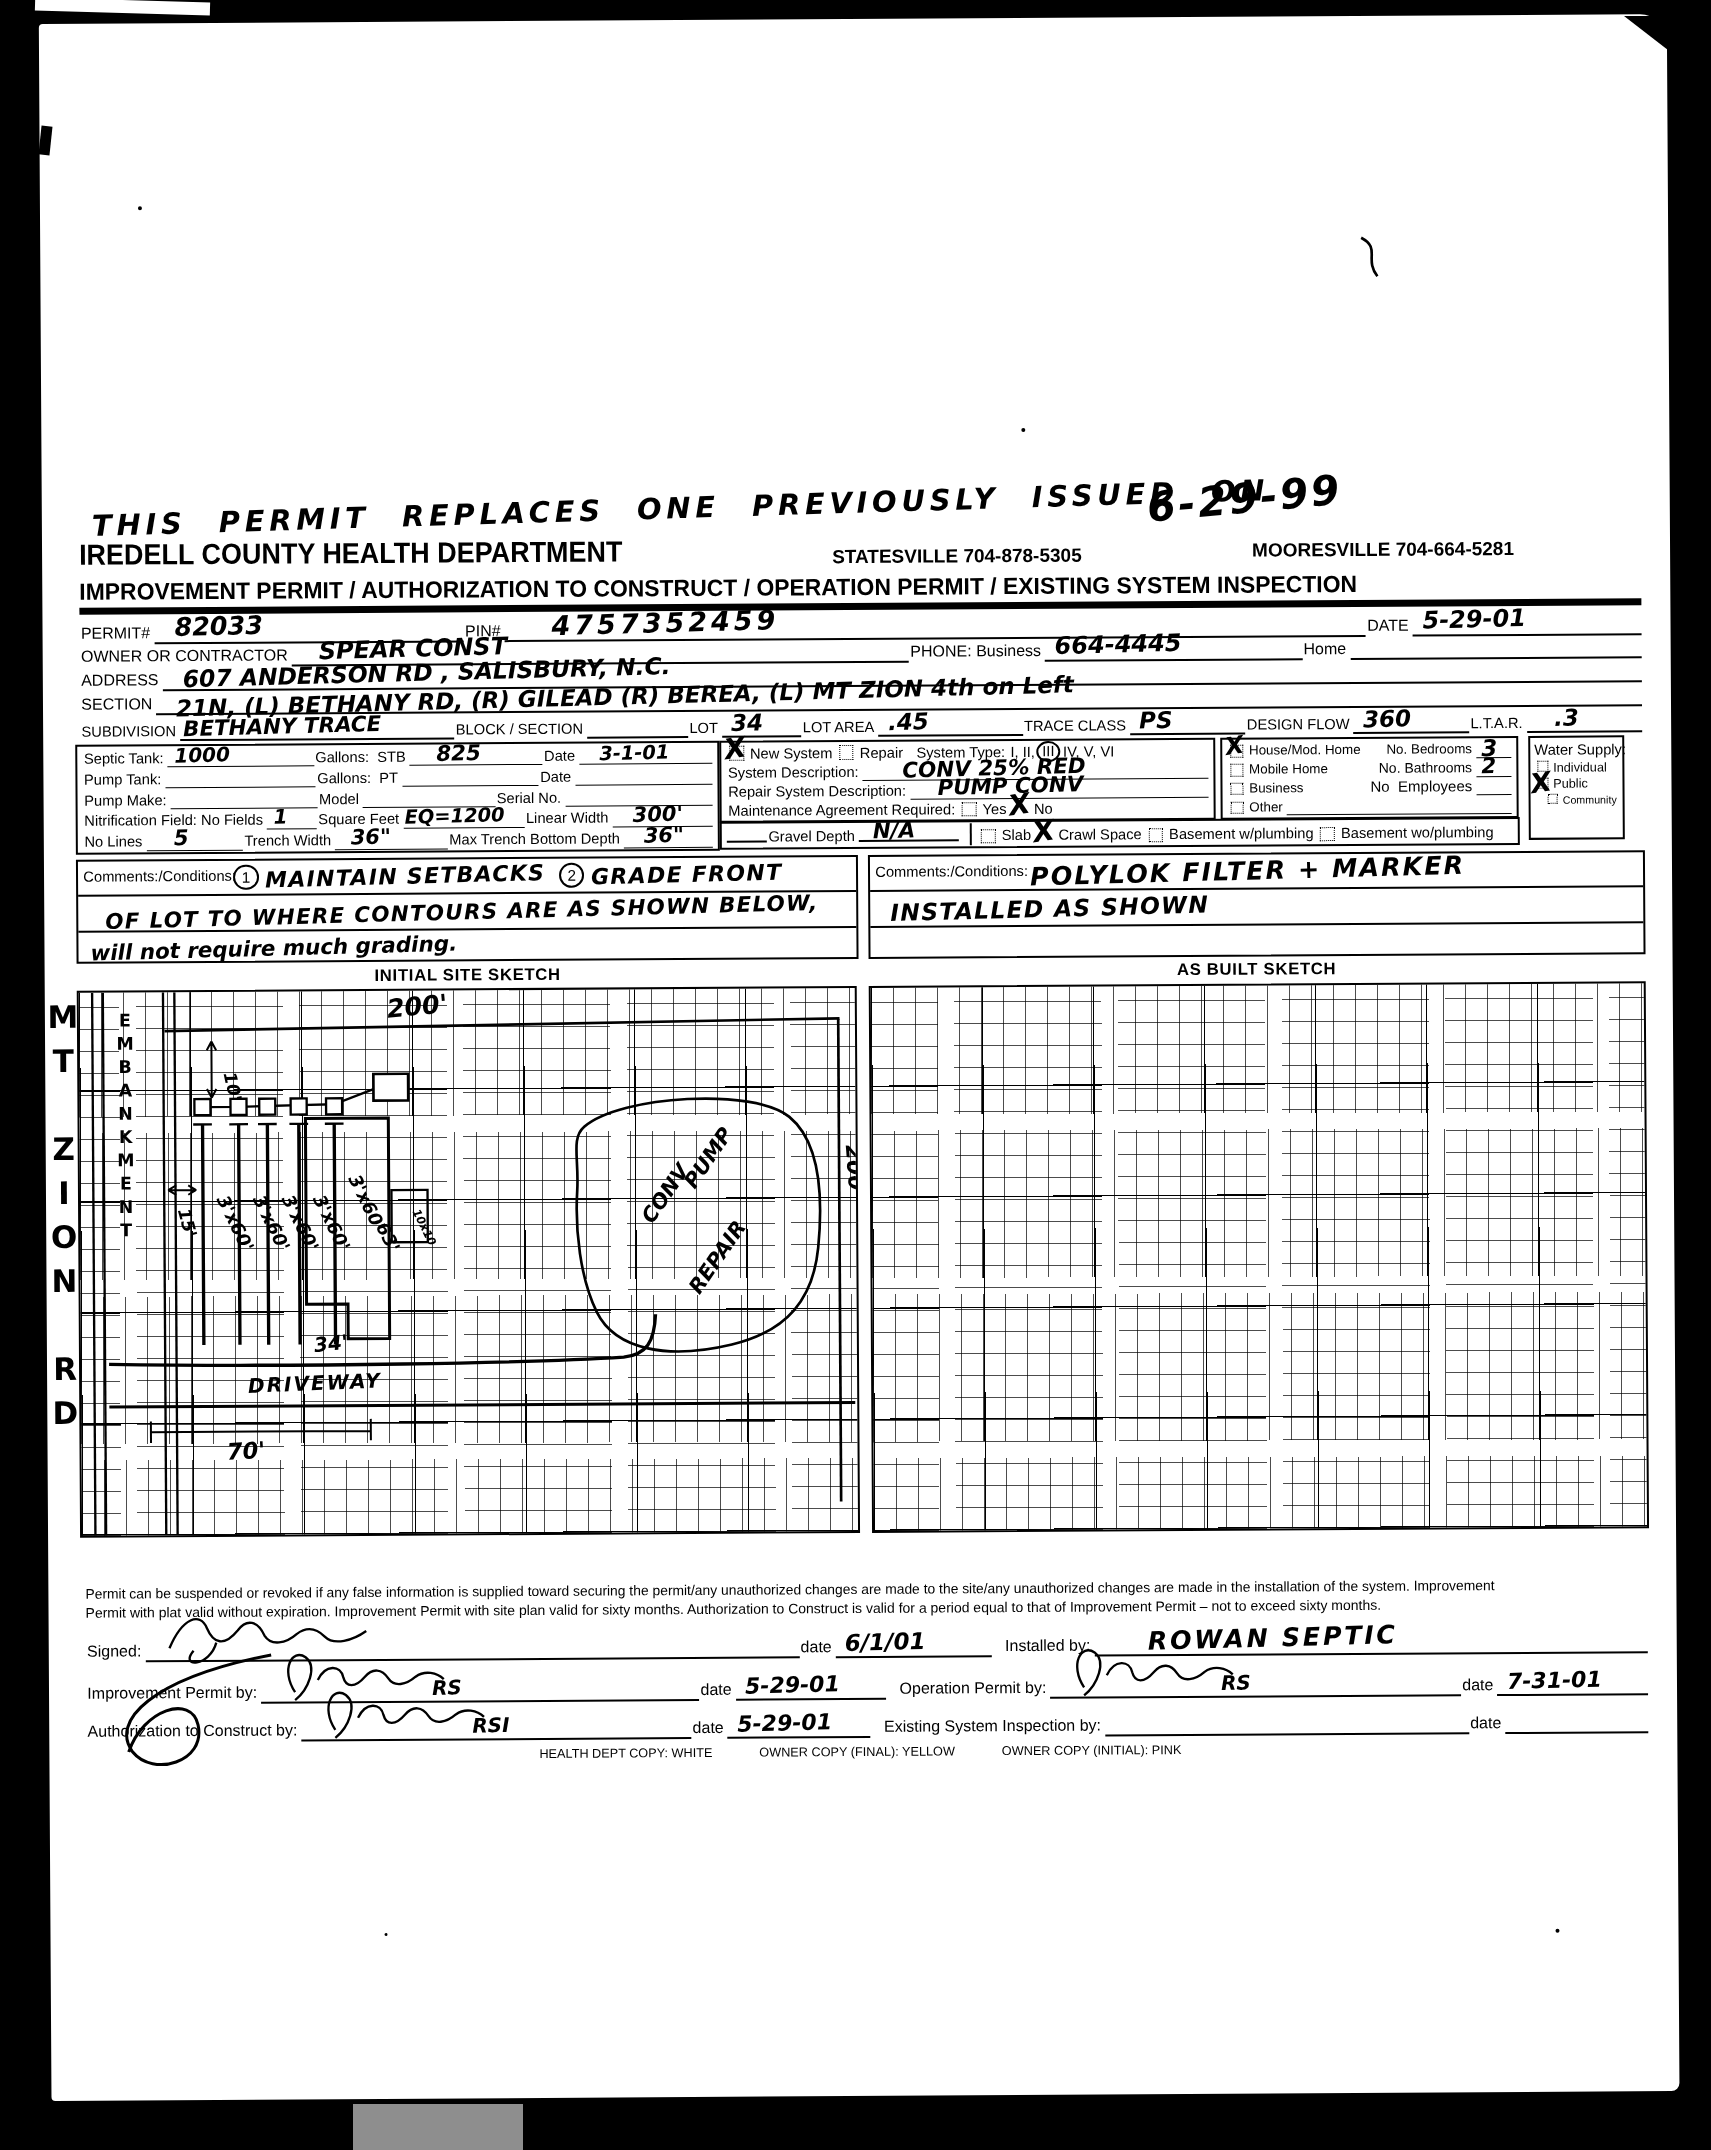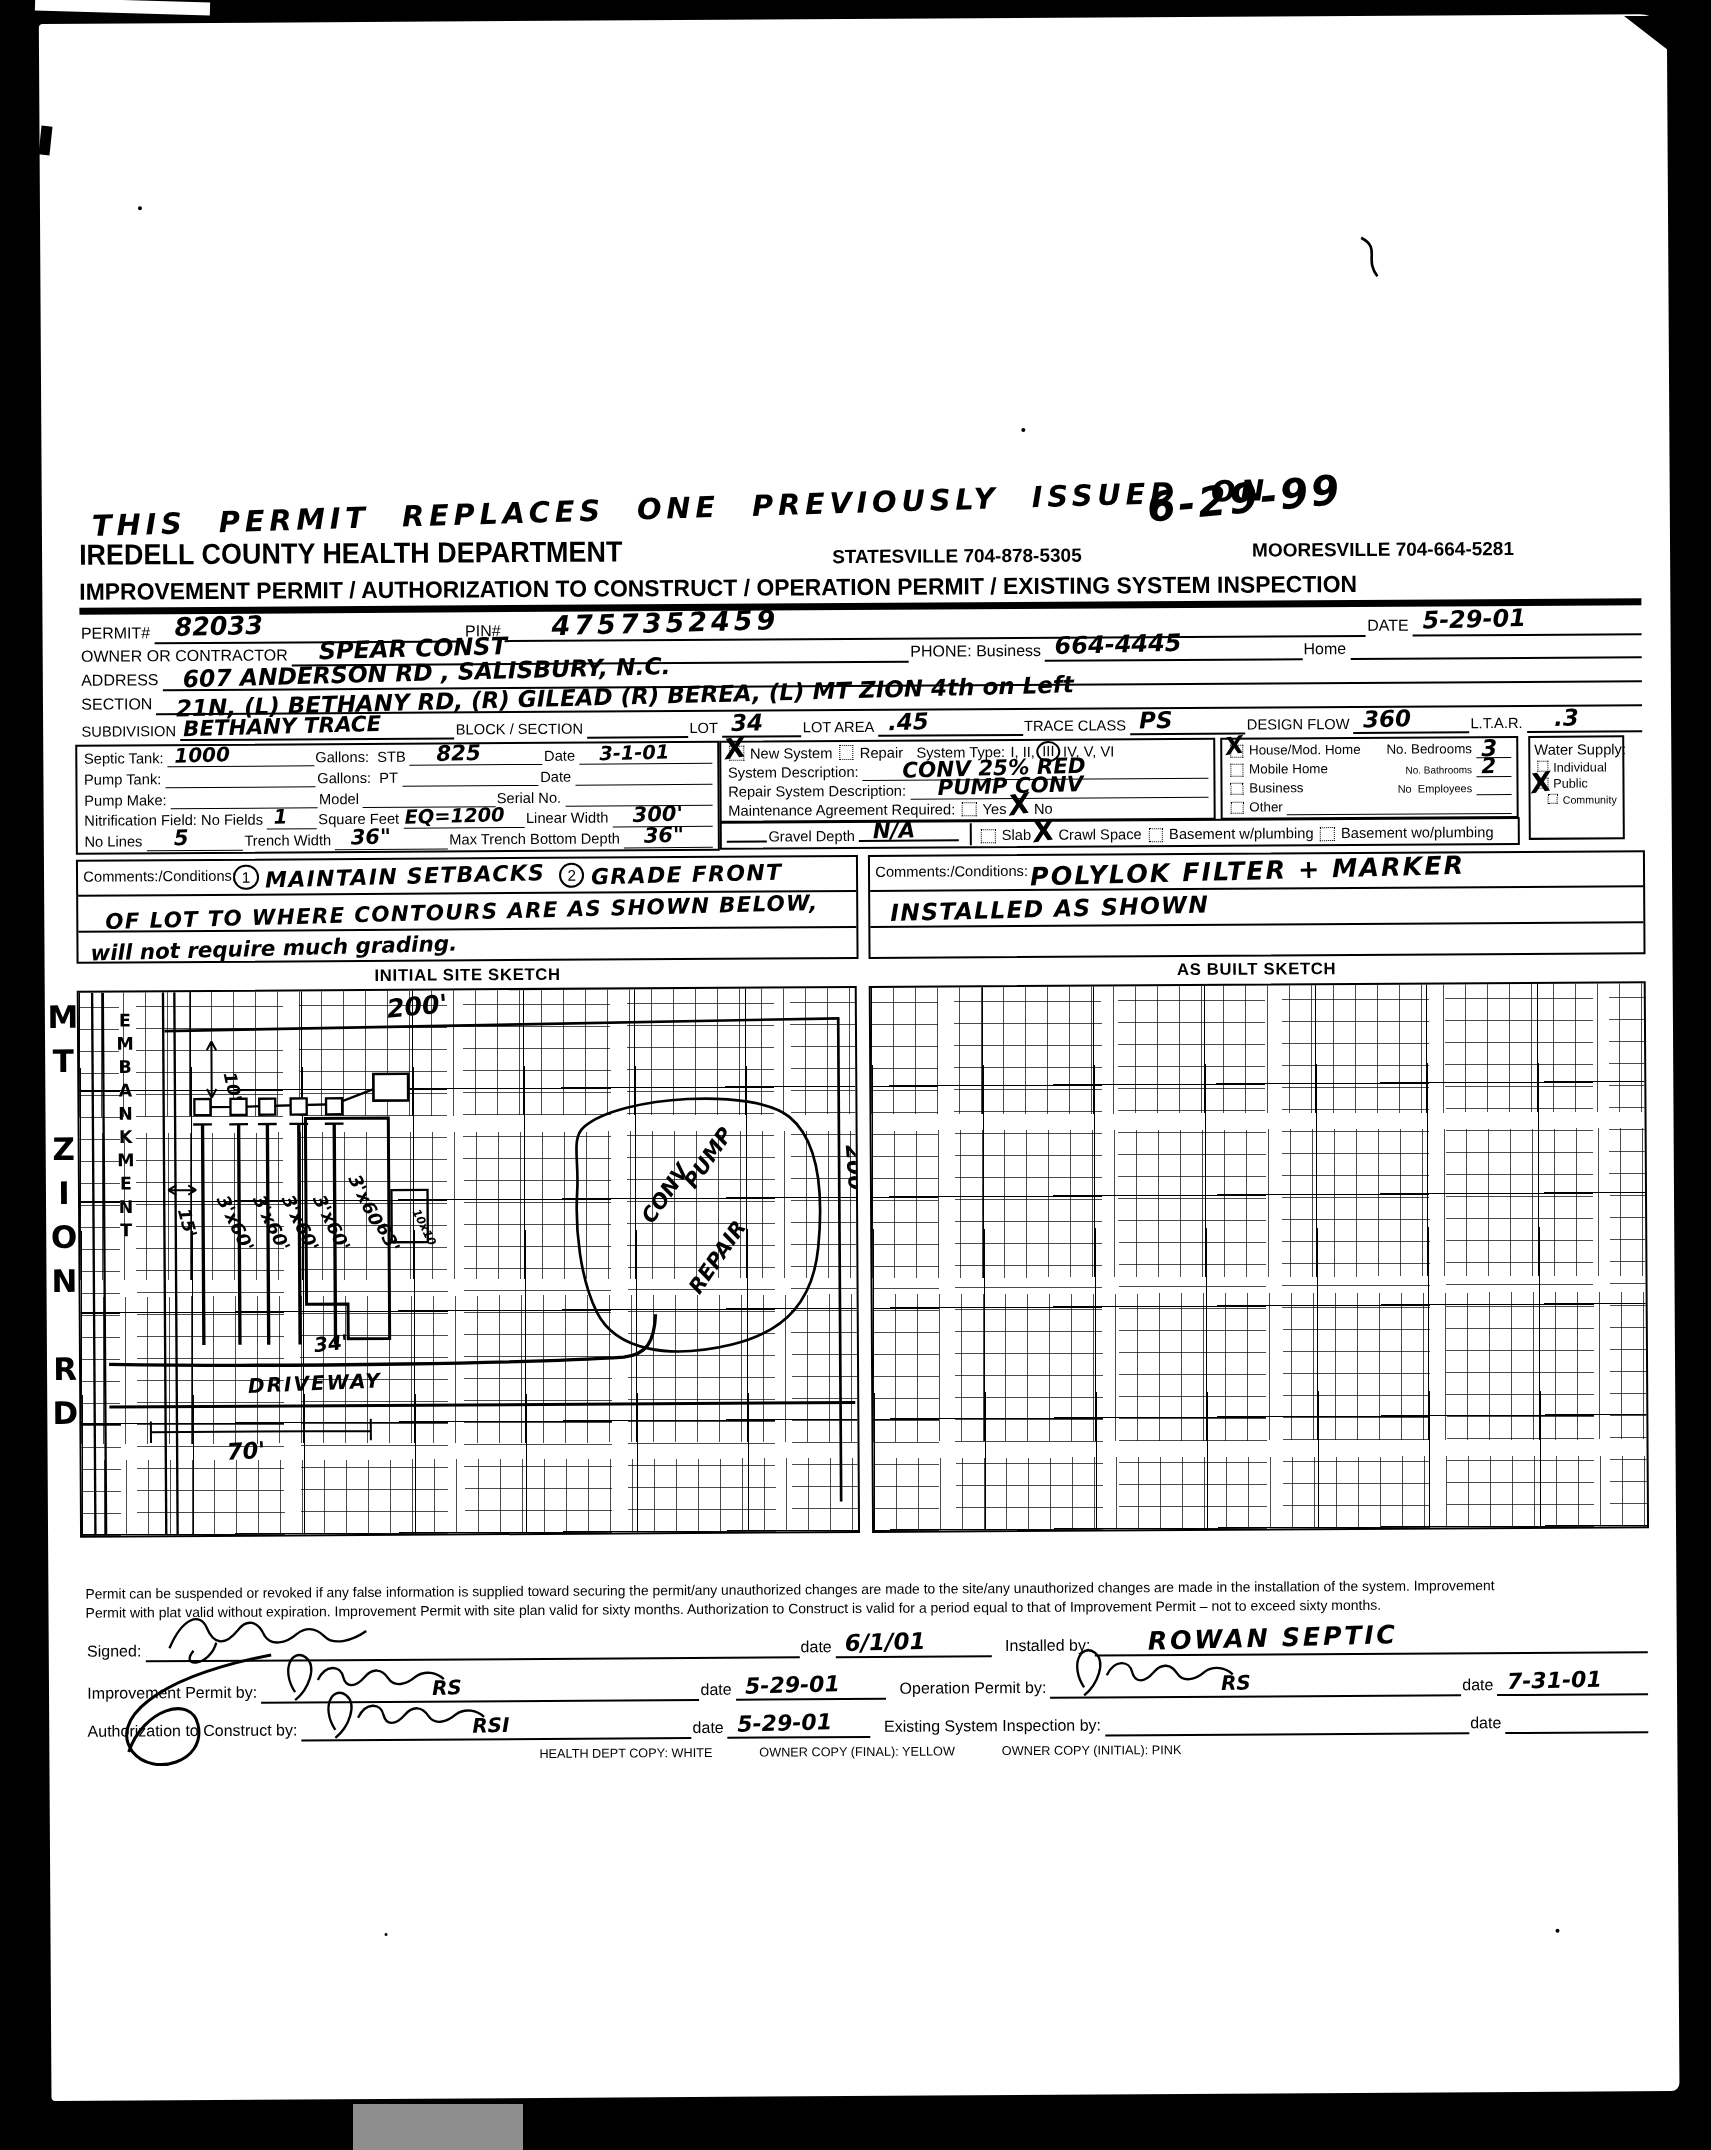--- a/index.html
+++ b/index.html
@@ -253,29 +253,29 @@
           </span>
       <span class="lbl" style="font-size:13.4px;flex:1;">House/Mod. Home</span>
       <span class="lbl" style="font-size:13.4px;">No. Bedrooms</span>
       <span class="fill" style="flex:0 0 35px;">
             <span class="hw" style="font-size:23px;left:5.3px;bottom:-4px;">3</span>
           </span>
     </div>
     <div class="brow" style="height:18px;">
       <span class="cb" style="width:10.7px;height:10.7px;"></span>
       <span class="lbl" style="font-size:13.4px;flex:1;">Mobile Home</span>
-      <span class="lbl" style="font-size:10px;">No. Bathrooms</span>
+      <span class="lbl" style="font-size:14px;">No. Bathrooms</span>
       <span class="fill" style="flex:0 0 35px;">
             <span class="hw" style="font-size:21.4px;left:5.3px;bottom:-2.7px;">2</span>
           </span>
     </div>
     <div class="brow" style="height:18px;">
       <span class="cb" style="width:10.7px;height:10.7px;"></span>
       <span class="lbl" style="font-size:13.4px;flex:1;">Business</span>
-      <span class="lbl" style="font-size:11px;">No  Employees</span>
+      <span class="lbl" style="font-size:15px;">No  Employees</span>
       <span class="fill" style="flex:0 0 35px;"></span>
     </div>
     <div class="brow" style="height:18px;">
       <span class="cb" style="width:10.7px;height:10.7px;"></span>
       <span class="lbl" style="font-size:13.4px;">Other</span>
       <span class="fill"></span>
     </div>
   </div>
 
   <div class="box" style="left:1530px;top:740px;width:96px;height:104px;justify-content:flex-start;padding:4px 4px;">

